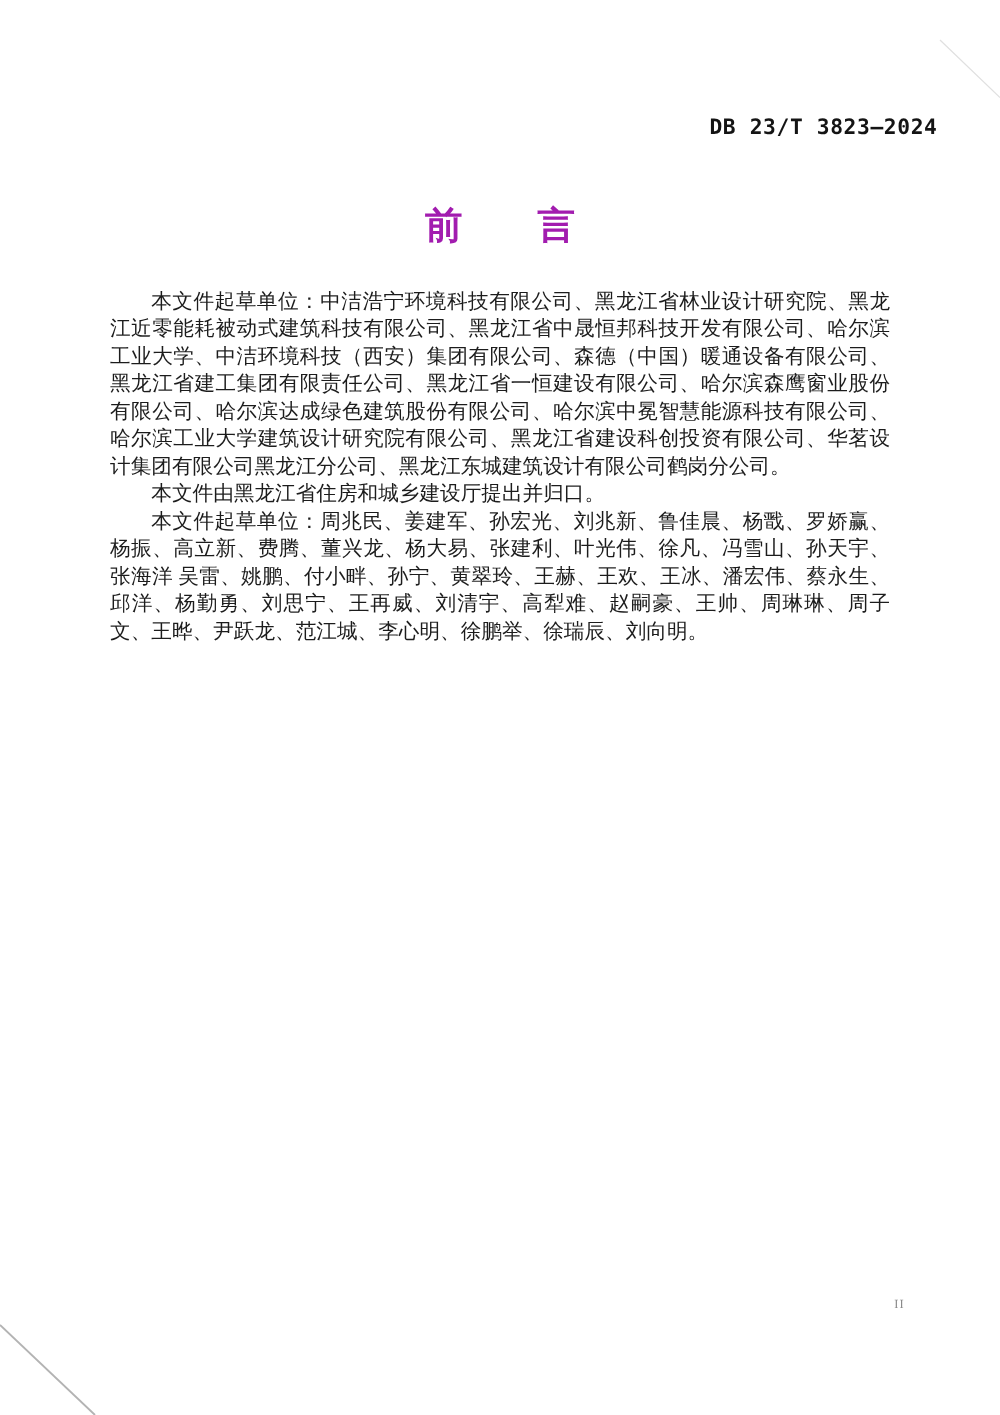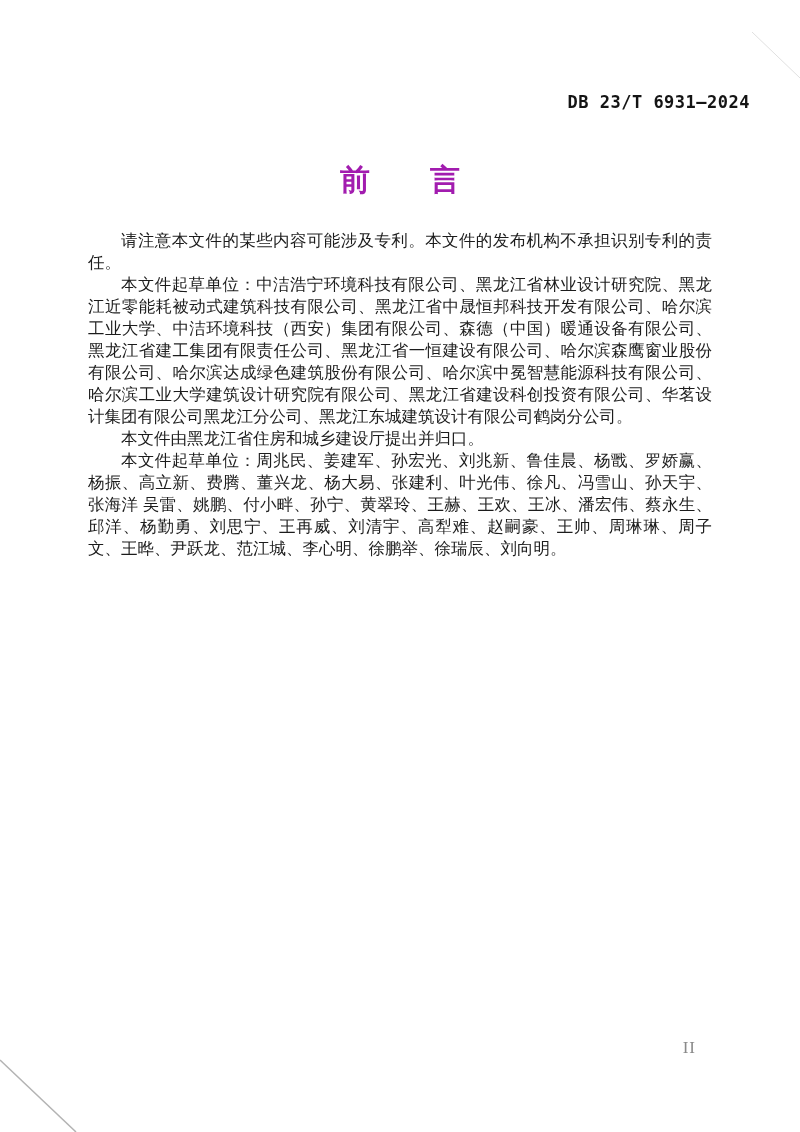--- a/index.html
+++ b/index.html
@@ -50,23 +50,23 @@
     color: #1c1c1c;
   }
   .content p {
     margin: 0;
     padding: 0;
     text-indent: 2em;
   }
   .page-number {
     position: absolute;
     top: 1038px;
-    right: 104px;
+    right: 76px;
     font-family: "Liberation Serif", serif;
-    font-size: 17px;
+    font-size: 10px;
     color: #8a8a8a;
     letter-spacing: 1px;
   }
   .corner-mark {
     position: absolute;
     pointer-events: none;
   }
   .corner-bl {
     left: 0;
     bottom: 0;
@@ -74,26 +74,25 @@
   .corner-tr {
     top: 26px;
     right: 0;
   }
 </style>
 </head>
 <body>
 
 <div class="page">
 
-  <div class="doc-number">DB 23/T 6931—2024</div>
+  <div class="doc-number">DB 23/T 3823—2024</div>
 
   <div class="page-title">前　　言</div>
 
   <div class="content">
-    <p>请注意本文件的某些内容可能涉及专利。本文件的发布机构不承担识别专利的责任。</p>
     <p>本文件起草单位：中洁浩宁环境科技有限公司、黑龙江省林业设计研究院、黑龙江近零能耗被动式建筑科技有限公司、黑龙江省中晟恒邦科技开发有限公司、哈尔滨工业大学、中洁环境科技（西安）集团有限公司、森德（中国）暖通设备有限公司、黑龙江省建工集团有限责任公司、黑龙江省一恒建设有限公司、哈尔滨森鹰窗业股份有限公司、哈尔滨达成绿色建筑股份有限公司、哈尔滨中冕智慧能源科技有限公司、哈尔滨工业大学建筑设计研究院有限公司、黑龙江省建设科创投资有限公司、华茗设计集团有限公司黑龙江分公司、黑龙江东城建筑设计有限公司鹤岗分公司。</p>
     <p>本文件由黑龙江省住房和城乡建设厅提出并归口。</p>
     <p>本文件起草单位：周兆民、姜建军、孙宏光、刘兆新、鲁佳晨、杨戬、罗娇赢、杨振、高立新、费腾、董兴龙、杨大易、张建利、叶光伟、徐凡、冯雪山、孙天宇、张海洋 吴雷、姚鹏、付小畔、孙宁、黄翠玲、王赫、王欢、王冰、潘宏伟、蔡永生、邱洋、杨勤勇、刘思宁、王再威、刘清宇、高犁难、赵嗣豪、王帅、周琳琳、周子文、王晔、尹跃龙、范江城、李心明、徐鹏举、徐瑞辰、刘向明。</p>
   </div>
 
   <div class="page-number">II</div>
 
   <svg class="corner-mark corner-bl" width="80" height="76" viewBox="0 0 80 76">
     <line x1="0" y1="4" x2="76" y2="76" stroke="#b3b3b3" stroke-width="1.5"></line>
   </svg>

